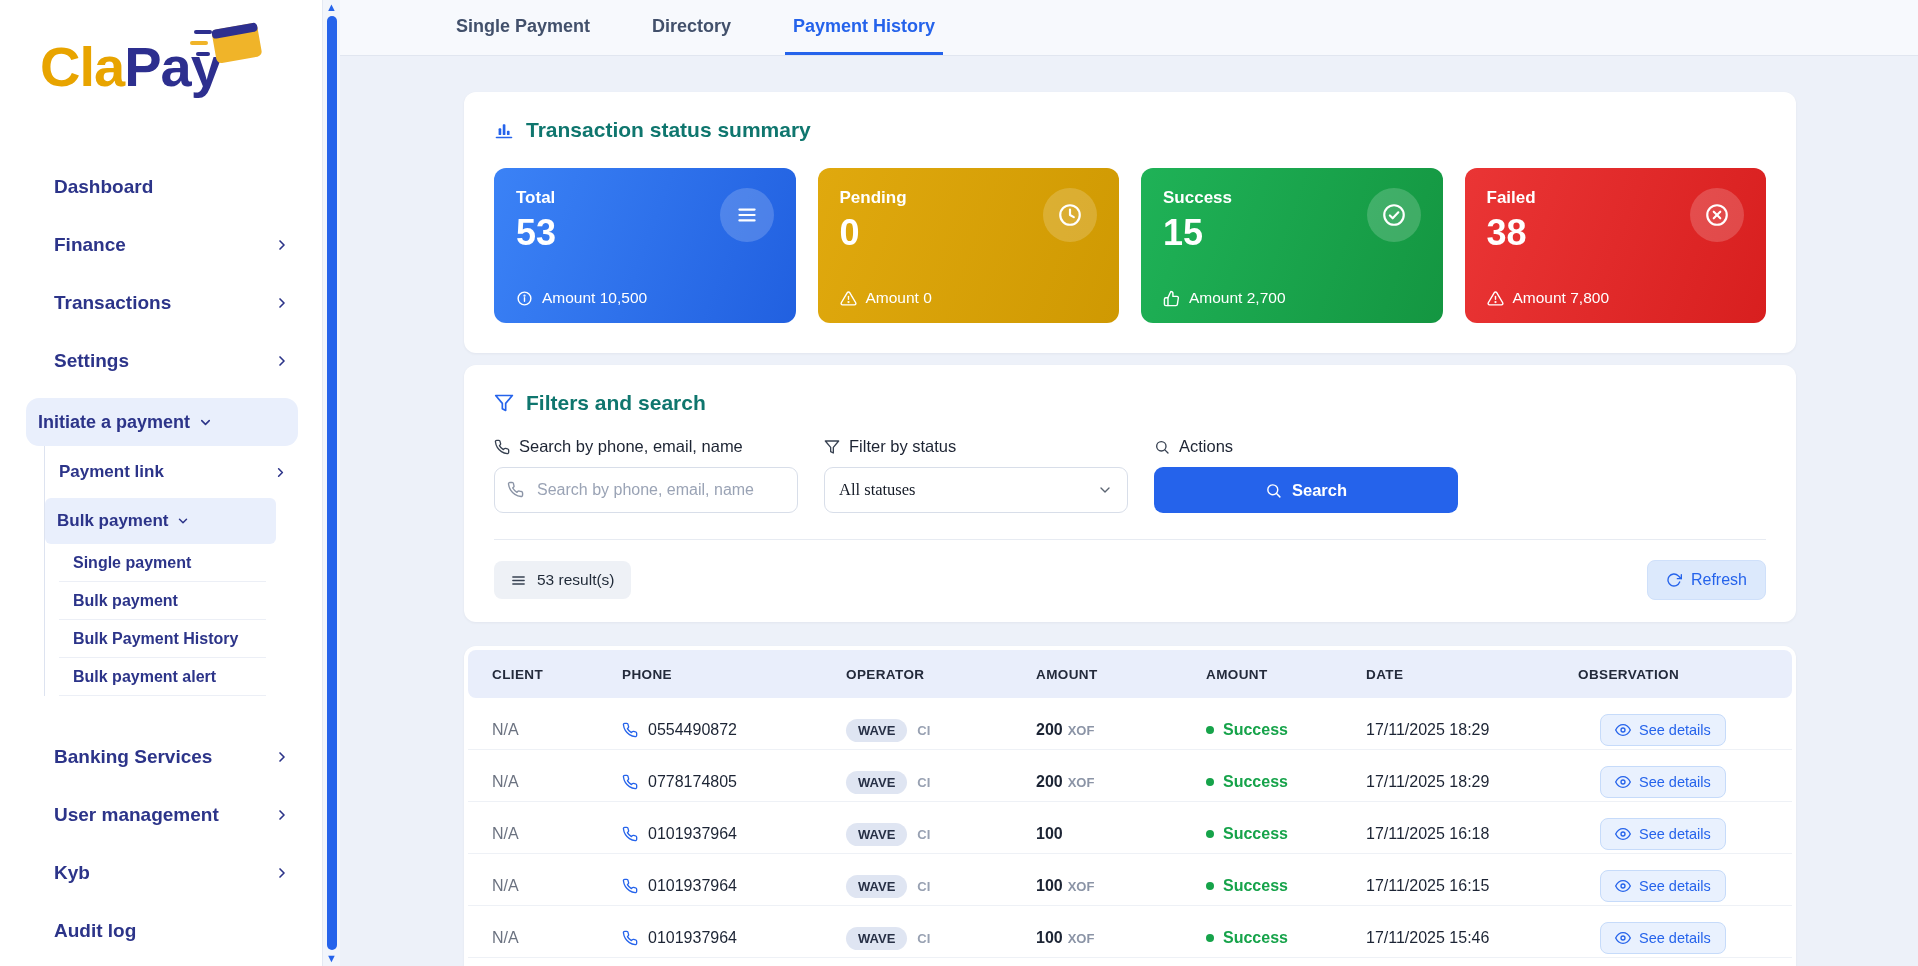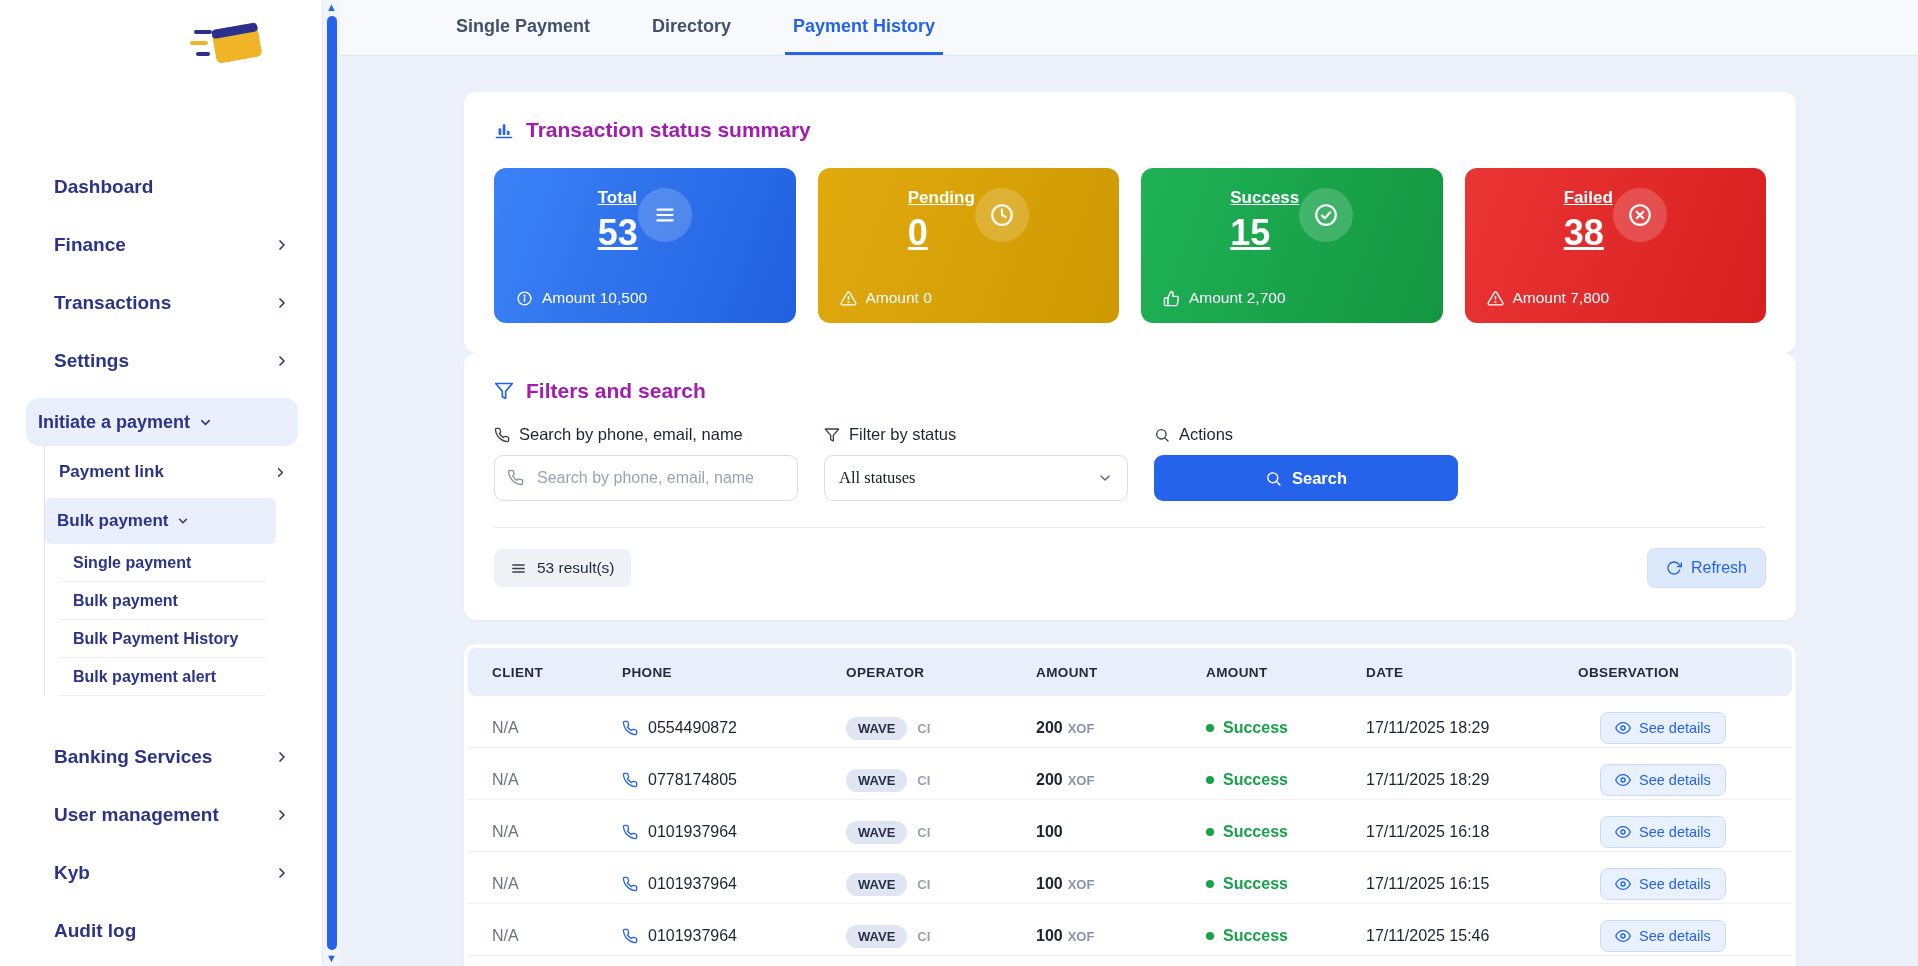--- a/index.html
+++ b/index.html
@@ -42,40 +42,40 @@
   
   main { flex:1; display:flex; flex-direction:column; background:#edf1f9; min-width:0; }
   .tabbar { height:56px; flex-shrink:0; border-bottom:1px solid #e1e6f0; background:#f7f9fd;
     display:flex; align-items:stretch; padding-left:108px; gap:46px; }
   .tab { display:flex; align-items:center; padding:0 8px; font-size:18px; color:#42506b;
     font-weight:600; border-bottom:3px solid transparent; cursor:pointer; }
   .tab.active { color:#2563eb; border-bottom-color:#2563eb; font-weight:700; }
 
   .content { width:1332px; margin:36px 0 0 124px; }
   .card { background:#fff; border-radius:12px; box-shadow:0 1px 3px rgba(16,24,40,.05); }
-  .card-title { display:flex; align-items:center; gap:12px; font-size:21px; font-weight:800; color:#a21caf; }
+  .card-title { display:flex; align-items:center; gap:12px; font-size:21px; font-weight:800; color:#0f766e; }
 
   
   .summary-card { padding:26px 30px 30px; }
   .stat-grid { display:grid; grid-template-columns:repeat(4,1fr); gap:22px; margin-top:26px; }
   .stat { border-radius:12px; color:#fff; height:155px; padding:20px 22px 16px;
     display:flex; flex-direction:column; }
   .stat.blue  { background:linear-gradient(110deg,#3b82f6,#2160e0); }
   .stat.amber { background:linear-gradient(110deg,#e0a90e,#cf9902); }
   .stat.green { background:linear-gradient(110deg,#1fb257,#149641); }
   .stat.red   { background:linear-gradient(110deg,#ea3535,#d81f1f); }
-  .stat-top { display:flex; justify-content:center; align-items:flex-start;text-decoration:underline; }
+  .stat-top { display:flex; justify-content:space-between; align-items:flex-start; }
   .stat-label { font-size:17px; font-weight:600; }
   .stat-value { font-size:36px; font-weight:800; margin-top:4px; }
   .stat-ico { width:54px; height:54px; border-radius:50%; background:rgba(255,255,255,.18);
     display:flex; align-items:center; justify-content:center; }
   .stat-amount { margin-top:auto; display:flex; align-items:center; gap:9px; font-size:15.5px; font-weight:500; }
 
   
-  .filters-card { padding:26px 30px 32px; }
+  .filters-card { margin-top:12px; padding:26px 30px 22px; }
   .filter-row { display:flex; gap:26px; margin-top:22px; padding-bottom:26px; border-bottom:1px solid #e7ebf2; }
   .fcol { width:304px; }
   .flabel { display:flex; align-items:center; gap:9px; font-size:16.5px; color:#1d2433; font-weight:500; margin-bottom:11px; }
   .input-wrap { position:relative; }
   .input-wrap .in-ico { position:absolute; left:13px; top:14px; color:#8b94a6; }
   input.search-in { width:100%; height:46px; border:1px solid #d8dee9; border-radius:9px;
     padding:0 14px 0 42px; font-size:16px; color:#1d2433; outline:none; }
   input.search-in::placeholder { color:#9aa3b5; }
   .selectbox { height:46px; border:1px solid #d8dee9; border-radius:9px; display:flex;
     align-items:center; justify-content:space-between; padding:0 14px; font-size:16.5px;
@@ -123,20 +123,23 @@
         <svg width="76" height="58" viewBox="0 0 76 58">
           <g transform="rotate(-10 47 28)">
             <rect x="24" y="10" width="46" height="34" rx="5" fill="#f0b429"></rect>
             <rect x="24" y="10" width="46" height="9" rx="4" fill="#2d2f8f"></rect>
           </g>
           <path d="M6 16 L20 16" stroke="#2d2f8f" stroke-width="4" stroke-linecap="round"></path>
           <path d="M2 27 L16 27" stroke="#f0b429" stroke-width="4" stroke-linecap="round"></path>
           <path d="M8 38 L18 38" stroke="#2d2f8f" stroke-width="4" stroke-linecap="round"></path>
         </svg>
       </span>
+      <div class="logo-text">
+        <span class="logo-cla">Cla</span><span class="logo-pay">Pay</span>
+      </div>
     </div>
 
     <nav class="nav">
       <div class="side-item">
         <span>Dashboard</span>
       </div>
       <div class="side-item">
         <span>Finance</span>
         <span class="chev">
             <svg width="16" height="16" viewBox="0 0 24 24" fill="none" stroke="#2c3489" stroke-width="2.5" stroke-linecap="round" stroke-linejoin="round">

